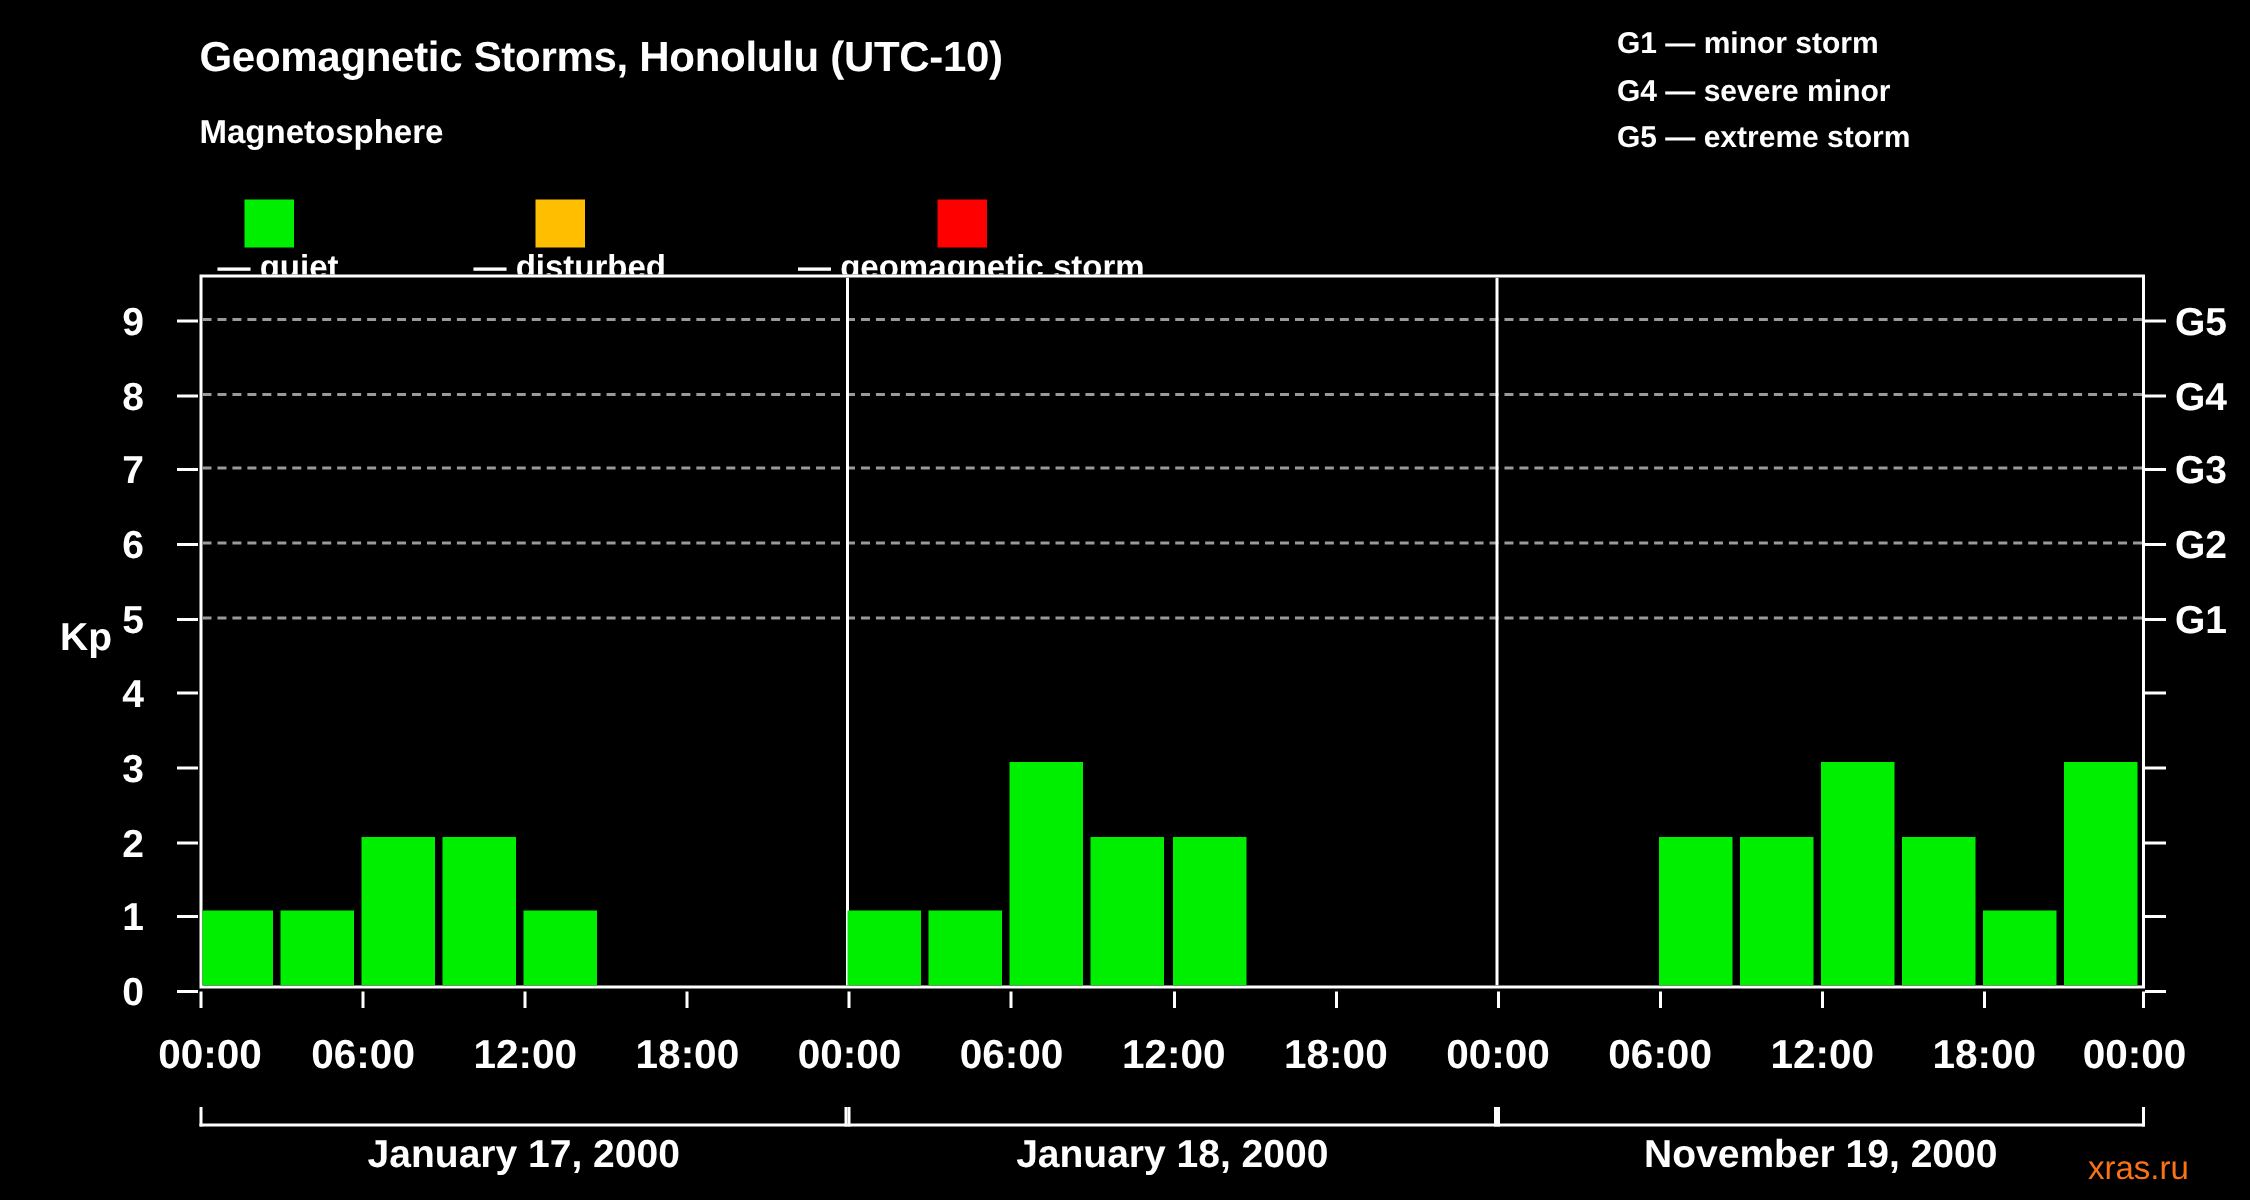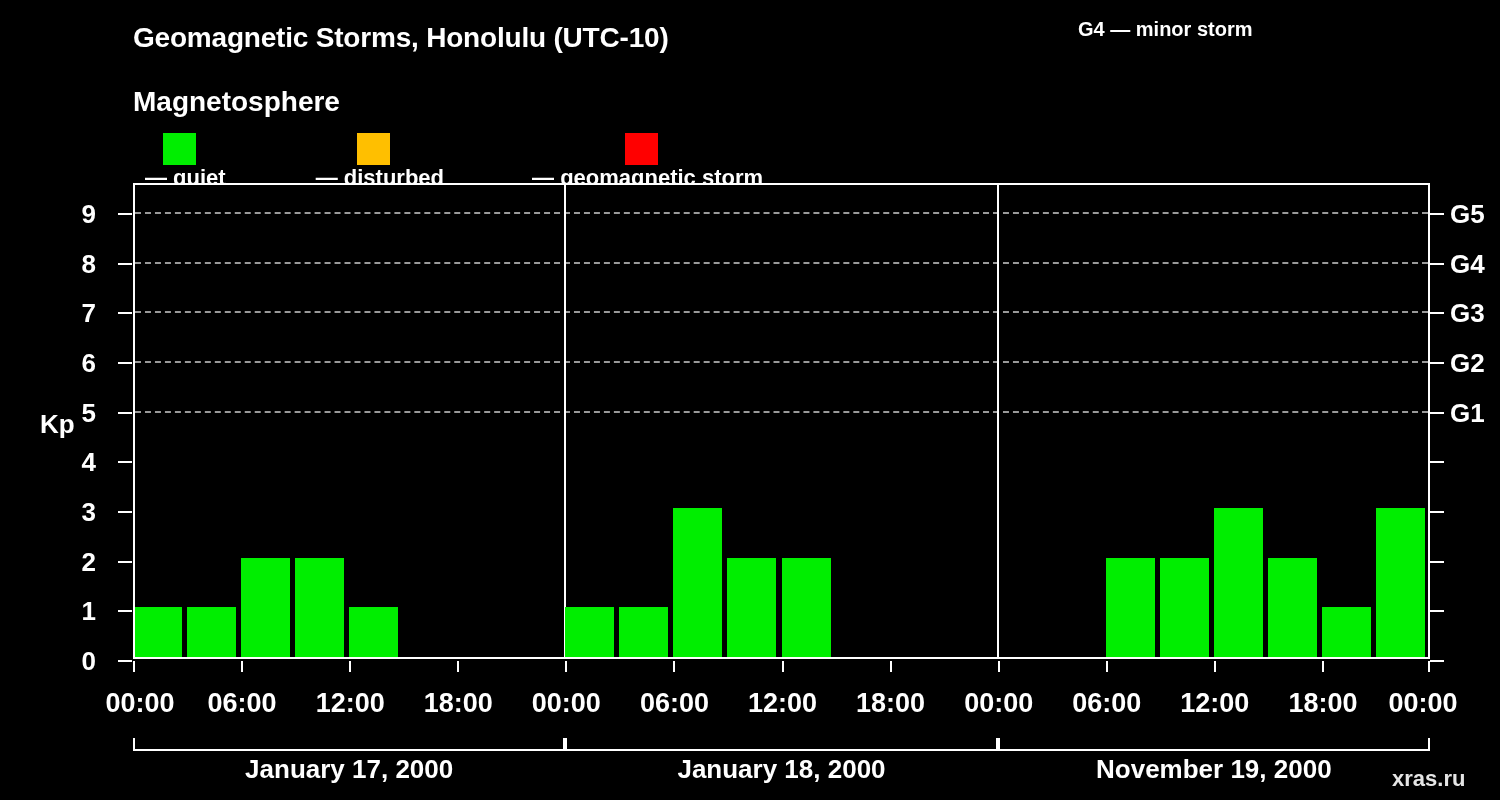--- a/index.html
+++ b/index.html
@@ -11,22 +11,22 @@
   }
   .abs{position:absolute;}
 
   
   #chart-title{
     left:133px;top:22px;
     font-size:28px;font-weight:bold;letter-spacing:-0.2px;
     white-space:nowrap;
   }
   #subtitle{
-    left:133px;top:86px;
-    font-size:28px;font-weight:bold;white-space:nowrap;
+    left:133px;top:75px;
+    font-size:22px;font-weight:bold;white-space:nowrap;
   }
 
   
   #state-legend{
     left:133px;top:133px;
     display:flex;align-items:center;
     white-space:nowrap;
   }
   .legend-entry{display:flex;align-items:center;flex-direction:column;}
   .legend-swatch{
@@ -113,21 +113,21 @@
   #day-names{left:0;top:754px;width:1500px;height:34px;}
   .dayname{
     position:absolute;top:0;
     font-size:26px;font-weight:bold;
     transform:translateX(-50%);
     white-space:nowrap;
     text-align:center;
   }
   #watermark{
     left:1392px;top:766px;
-    font-size:22px;font-weight:bold;color:#e5e5e5;
+    font-size:22px;font-weight:normal;color:#f97316;
     white-space:nowrap;
   }
 </style>
 </head>
 <body>
 
 <div class="abs" id="chart-title">Geomagnetic Storms, Honolulu (UTC-10)</div>
 <div class="abs" id="subtitle">Magnetosphere</div>
 
 <div class="abs" id="state-legend">
@@ -141,21 +141,23 @@
     <span class="legend-text">— disturbed</span>
   </div>
   <span class="legend-gap-2"></span>
   <div class="legend-entry">
     <span class="legend-swatch" style="background:#ff0000"></span>
     <span class="legend-text">— geomagnetic storm</span>
   </div>
 </div>
 
 <div class="abs" id="g-legend">
-  <div>G4 — minor storm</div>
+  <div>G1 — minor storm</div>
+  <div>G4 — severe minor</div>
+  <div>G5 — extreme storm</div>
 </div>
 
 <div class="abs" id="y-axis-left">
     <div class="ytick-label" style="top: 465px; right: 22px;">0</div>
     <div class="ytick-mark-l" style="top: 477px;"></div>
     <div class="ytick-label" style="top: 415.316px; right: 22px;">1</div>
     <div class="ytick-mark-l" style="top: 427.316px;"></div>
     <div class="ytick-label" style="top: 365.632px; right: 22px;">2</div>
     <div class="ytick-mark-l" style="top: 377.632px;"></div>
     <div class="ytick-label" style="top: 315.947px; right: 22px;">3</div>

